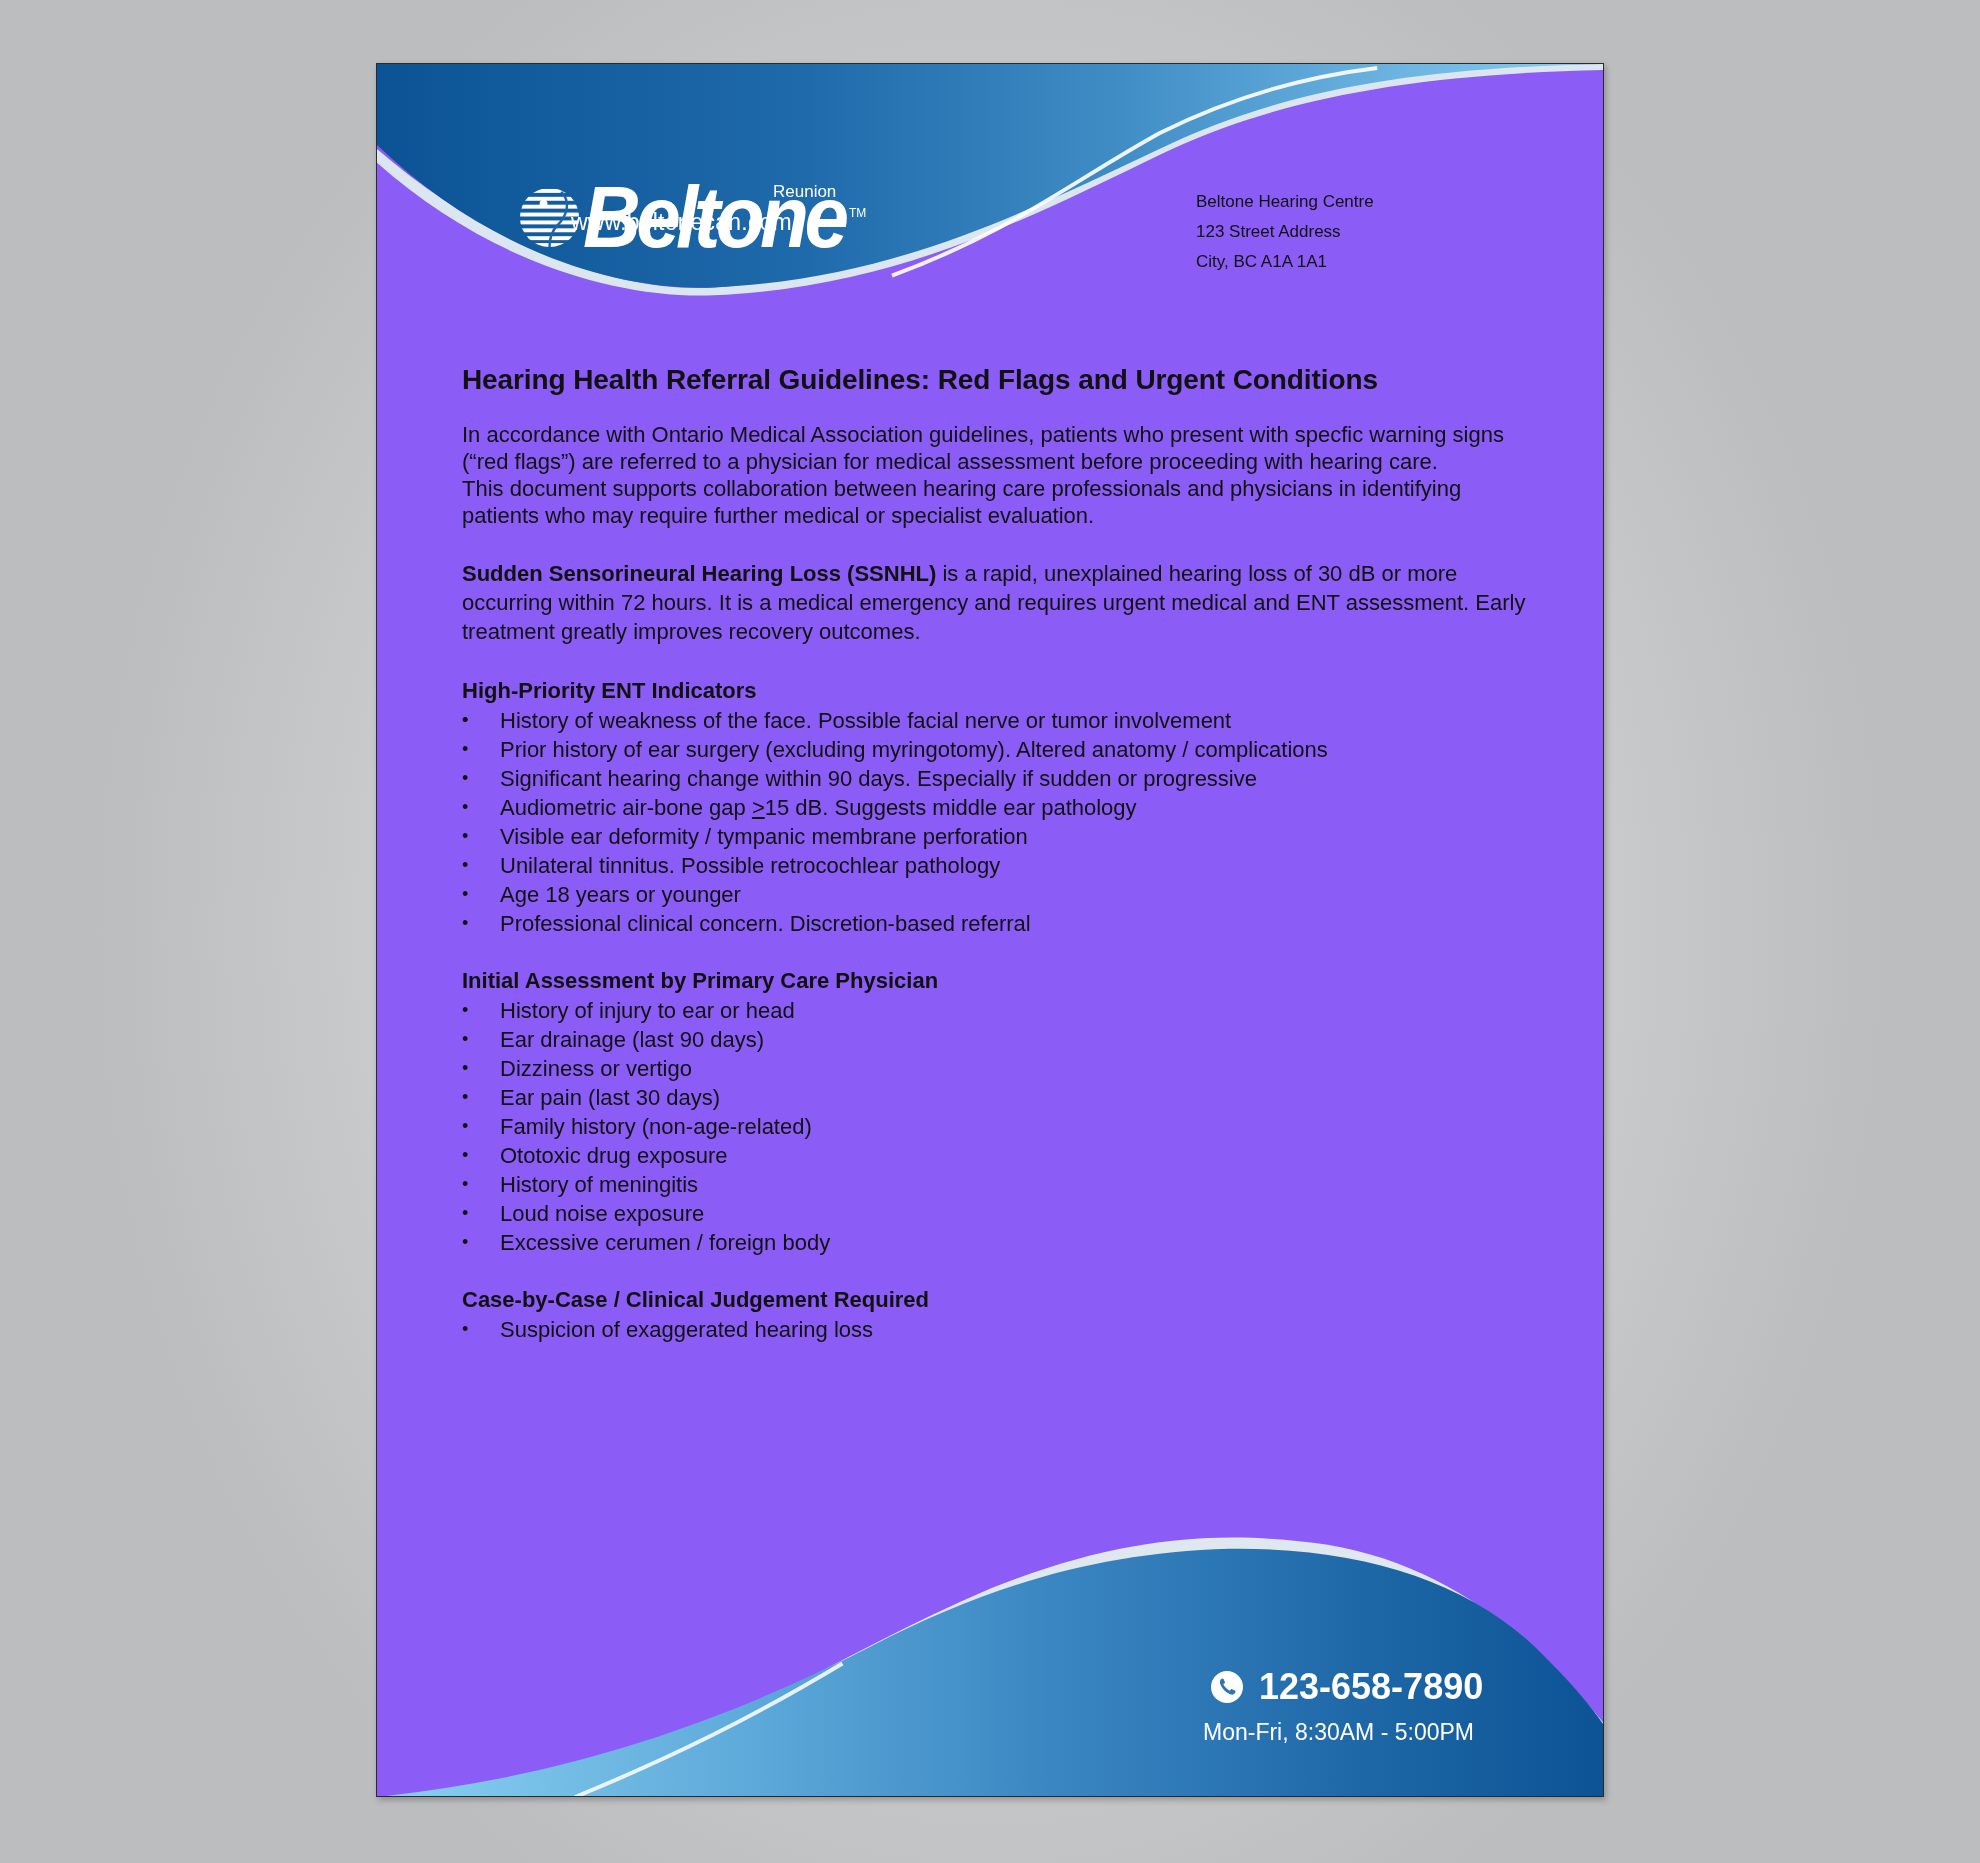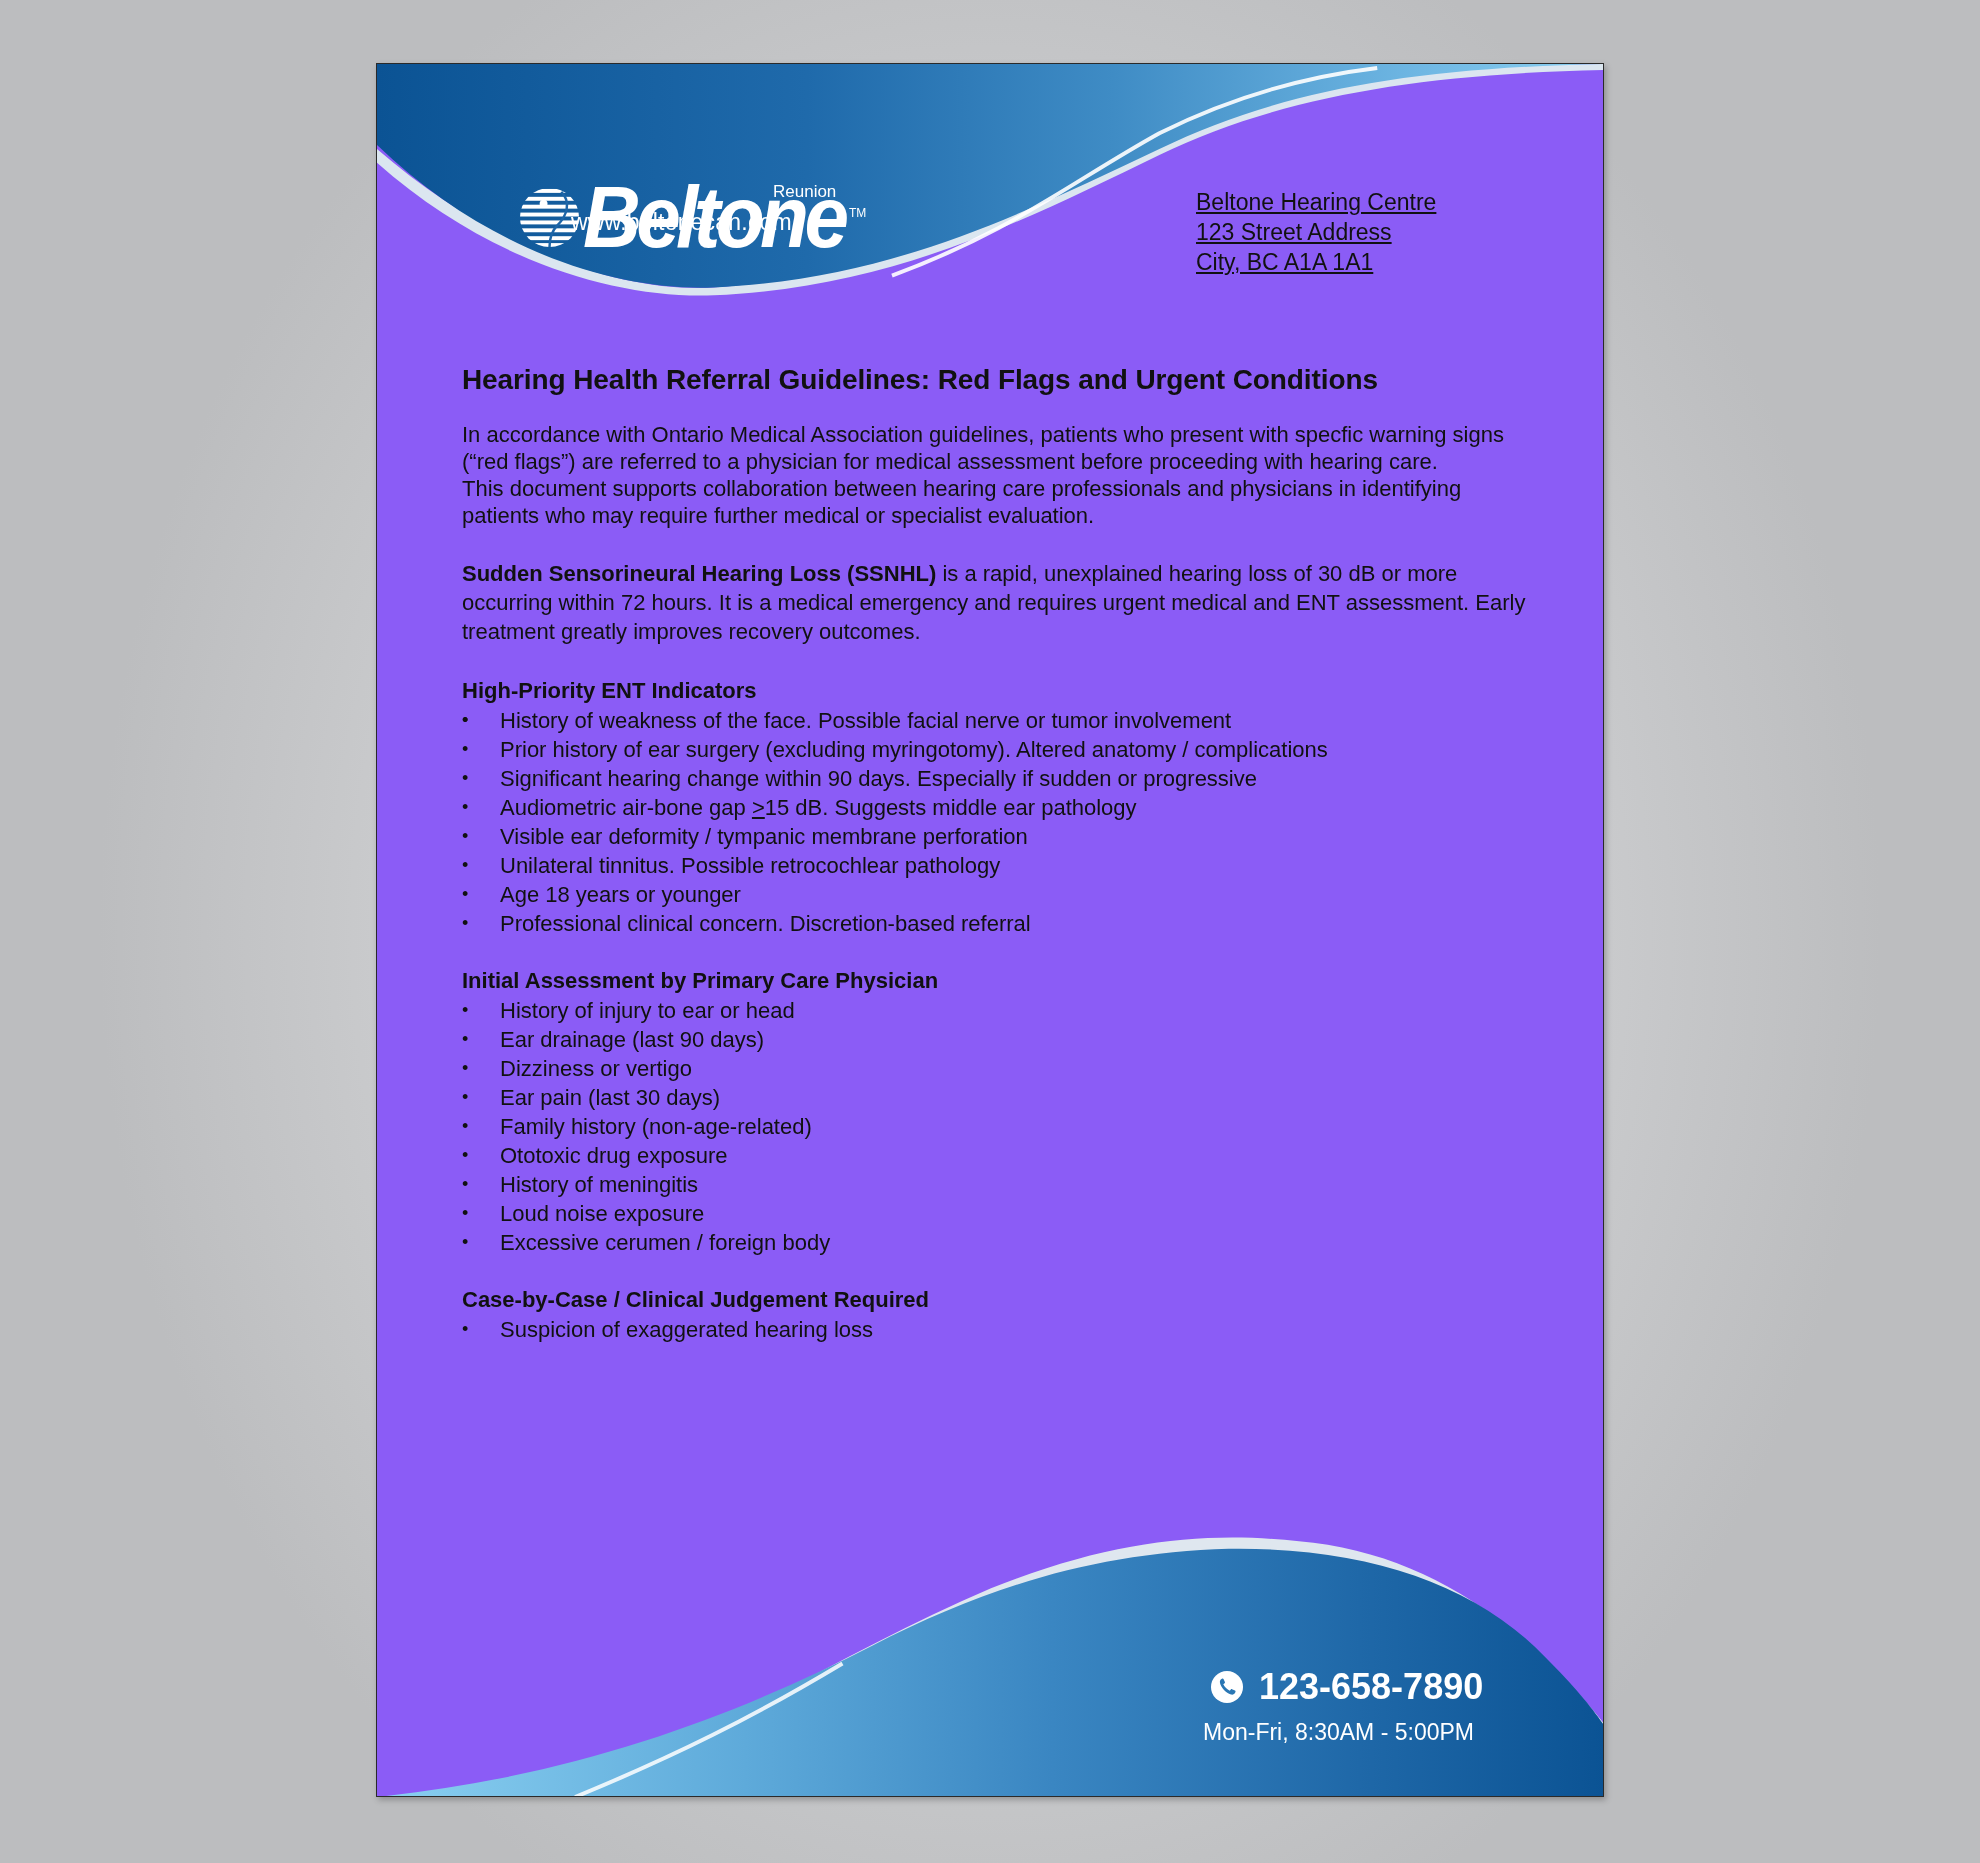--- a/index.html
+++ b/index.html
@@ -21,21 +21,21 @@
   .logo-word {
     position:absolute; left:69px; top:50px; color:#fff; font-family:"Liberation Sans", sans-serif;
     font-style:italic; font-weight:bold; font-size:87px; letter-spacing:-5px; line-height:1;
     transform:scaleX(0.92); transform-origin:left;
   }
   .logo-tm { position:absolute; left:335px; top:83px; color:#fff; font-size:12px; }
   .logo-sub { position:absolute; left:259px; top:59px; color:#fff; font-size:17px; }
   .url {
     position:absolute; left:194px; top:145px; color:#fff; font-size:23px; letter-spacing:0.2px;
   }
-  .address { position:absolute; left:819px; top:123px; color:#111; font-size:23px; line-height:30px;text-decoration:underline; }
+  .address { position:absolute; left:819px; top:123px; color:#111; font-size:17px; line-height:30px; }
   .content { position:absolute; left:85px; top:299px; width:1069px; color:#111; }
   .title { font-size:28px; font-weight:bold; margin:0; line-height:34px; letter-spacing:-0.1px; }
   .para { font-size:22px; line-height:27px; margin:0; }
   .p1 { margin-top:24px; }
   .p2 { }
   .p3 { margin-top:30px; line-height:29px; }
   .section-head { font-size:22px; font-weight:bold; margin:0; line-height:30px; }
   .sh1 { margin-top:30px; }
   .sh2 { margin-top:28px; }
   .sh3 { margin-top:28px; }

